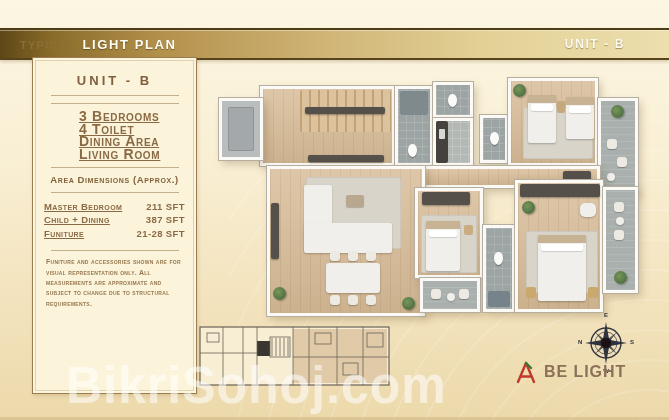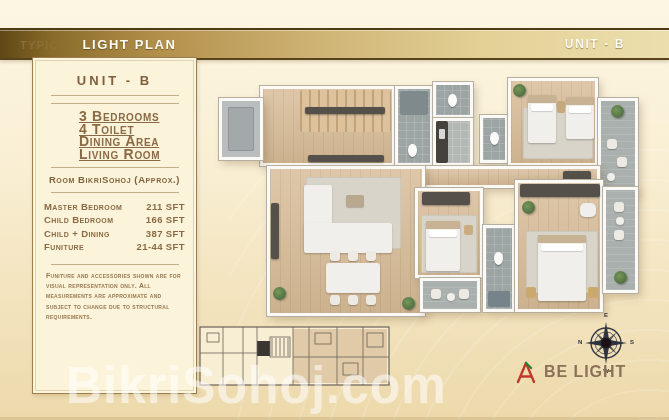--- a/index.html
+++ b/index.html
@@ -36,21 +36,21 @@
   .panel h2{margin:15px 0 0;font-size:13px;font-weight:800;letter-spacing:3px;color:#7e5f3e;}
   .panel h3{margin:0;font-size:14px;font-weight:800;letter-spacing:3px;color:#7e5f3e;}
   .pdiv{width:128px;margin:7px auto 6px;border-top:1px solid rgba(150,120,70,.55);}
   .features{list-style:none;margin:2px 0 0;padding:0 0 0 46px;text-align:left;}
   .features li{font-size:14px;font-weight:700;letter-spacing:.7px;line-height:12.5px;
     font-variant:small-caps;color:#8a6a45;text-decoration:underline;}
   .dims-title{font-size:9.5px;font-weight:800;letter-spacing:.6px;font-variant:small-caps;color:#82623d;margin:2px 0 0;}
   .dims{padding:1px 11px 0;}
   .dim-row{display:flex;justify-content:space-between;align-items:baseline;
     font-size:9.5px;font-weight:700;letter-spacing:.4px;line-height:13.4px;font-variant:small-caps;}
-  .dim-room{text-align:center;}
+  .dim-room{text-align:center;text-decoration:underline;}
   .dim-area{text-align:right;}
   .disclaimer{margin:6px 13px 0;text-align:left;font-size:6.9px;line-height:1.5;
     letter-spacing:.3px;font-variant:small-caps;color:#96774f;font-weight:700;}
 
   
   .plan{position:absolute;left:205px;top:70px;width:440px;height:252px;}
   .room{position:absolute;box-sizing:border-box;border:3px solid #fbfaf6;
     box-shadow:0 0 0 1px #b6ae9f, 3px 4px 8px rgba(100,75,40,.28);}
   .wood{background-color:#d7bb96;
     background-image:repeating-linear-gradient(90deg, rgba(120,85,50,.10) 0 1px, transparent 1px 10px),
@@ -114,38 +114,34 @@
   <h2>UNIT - B</h2>
   <div class="pdiv"></div>
   <div class="pdiv"></div>
   <ul class="features">
     <li>3 Bedrooms</li>
     <li>4 Toilet</li>
     <li>Dining Area</li>
     <li>Living Room</li>
   </ul>
   <div class="pdiv"></div>
-  <p class="dims-title">Room BikriSohoj (Approx.)</p>
+  <p class="dims-title">Area Dimensions (Approx.)</p>
   <div class="pdiv"></div>
   <div class="dims">
     <div class="dim-row">
       <span class="dim-room">Master Bedroom</span>
       <span class="dim-area">211 SFT</span>
     </div>
     <div class="dim-row">
-      <span class="dim-room">Child Bedroom</span>
-      <span class="dim-area">166 SFT</span>
-    </div>
-    <div class="dim-row">
       <span class="dim-room">Child + Dining</span>
       <span class="dim-area">387 SFT</span>
     </div>
     <div class="dim-row">
       <span class="dim-room">Funiture</span>
-      <span class="dim-area">21-44 SFT</span>
+      <span class="dim-area">21-28 SFT</span>
     </div>
   </div>
   <div class="pdiv" style="margin-top:10px"></div>
   <p class="disclaimer">Funiture and accessories shown are for visual representation only. All measurements are approximate and subject to change due to structural requirements.</p>
 </aside>
 
 <div class="plan">
 
   <div class="room wood" style="left:55px;top:16px;width:135px;height:80px;">
     <div class="f stairs" style="left:37px;top:1px;width:91px;height:42px;"></div>

